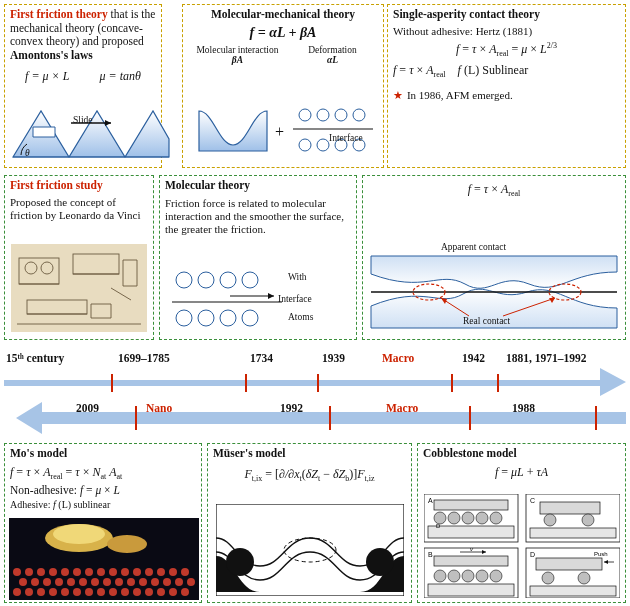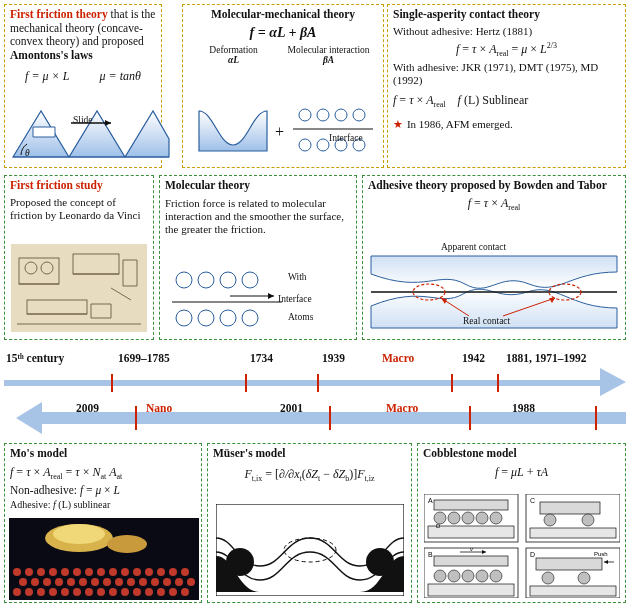--- a/index.html
+++ b/index.html
@@ -61,27 +61,27 @@
     </svg>
   </div>
   <div class="sm" style="position:absolute;left:68px;top:110px;">Slide</div>
   <div class="sm" style="position:absolute;left:20px;top:143px;font-style:italic;">θ</div>
 </div>
 
 <div class="box" style="left:182px;top:4px;width:202px;height:164px;">
   <div class="ttl ctr">Molecular-mechanical theory</div>
   <div class="eq" style="font-size:14px;font-weight:bold;">f = αL + βA</div>
   <div style="display:flex;justify-content:space-between;margin-top:4px;">
+    <div style="width:52%;text-align:center;">
+      <div class="sm">Molecular interaction</div>
+      <div class="sm" style="font-weight:bold;font-style:italic;">βA</div>
+    </div>
     <div style="width:48%;text-align:center;">
       <div class="sm">Deformation</div>
       <div class="sm" style="font-weight:bold;font-style:italic;">αL</div>
-    </div>
-    <div style="width:52%;text-align:center;">
-      <div class="sm">Molecular interaction</div>
-      <div class="sm" style="font-weight:bold;font-style:italic;">βA</div>
     </div>
   </div>
   <div style="position:absolute;left:12px;top:100px;">
     <svg width="76" height="50" viewBox="0 0 76 50">
       <defs>
         <linearGradient id="gB" x1="0" y1="0" x2="0" y2="1">
           <stop offset="0%" stop-color="#ffffff"></stop>
             <stop offset="100%" stop-color="#9fc0e8"></stop>
         </linearGradient>
       </defs>
@@ -104,21 +104,20 @@
   </div>
   <div class="sm" style="position:absolute;left:146px;top:128px;">Interface</div>
 </div>
 
 <div class="box" style="left:387px;top:4px;width:239px;height:164px;">
   <div class="ttl">Single-asperity contact theory</div>
   <div class="txt" style="margin-top:3px;">Without adhesive: Hertz (1881)</div>
   <div class="ctr" style="font-size:12px;margin:3px 0;">
     <i>f</i> = <i>τ</i> × <i>A</i><span class="sub">real</span> = <i>μ</i> × <i>L</i><span class="sup">2/3</span>
   </div>
-  <div class="txt">With adhesive: JKR (1971), DMT (1975), MD (1992)</div>
   <div style="font-size:12px;margin:5px 0;">
     <i>f</i> = <i>τ</i> × <i>A</i><span class="sub">real</span> &nbsp;&nbsp; <i>f</i> (L) Sublinear
   </div>
   <div style="margin-top:4px;">
     <span class="star">★</span>
     <span class="txt">In 1986, AFM emerged.</span>
   </div>
 </div>
 
 <div class="box green" style="left:4px;top:175px;width:150px;height:165px;">
@@ -162,21 +161,20 @@
       <circle cx="58" cy="50" r="8" fill="#fff" stroke="#2b5f9e"></circle>
       <circle cx="80" cy="50" r="8" fill="#fff" stroke="#2b5f9e"></circle>
     </svg>
   </div>
   <div class="sm" style="position:absolute;left:128px;top:96px;">With</div>
   <div class="sm" style="position:absolute;left:118px;top:118px;">Interface</div>
   <div class="sm" style="position:absolute;left:128px;top:136px;">Atoms</div>
 </div>
 
 <div class="box green" style="left:362px;top:175px;width:264px;height:165px;">
-  <div class="ttl">Adhesive theory proposed by Bowden and Tabor</div>
   <div class="ctr" style="font-size:12px;margin-top:3px;">
     <i>f</i> = <i>τ</i> × <i>A</i><span class="sub">real</span>
   </div>
   <div class="sm" style="position:absolute;left:78px;top:66px;">Apparent contact</div>
   <div style="position:absolute;left:6px;top:78px;">
     <svg width="250" height="76" viewBox="0 0 250 76">
       <defs>
         <linearGradient id="gC" x1="0" y1="0" x2="0" y2="1">
           <stop offset="0%" stop-color="#cfe0f4"></stop>
             <stop offset="100%" stop-color="#ffffff"></stop>
@@ -226,21 +224,21 @@
     <g stroke="#cc2200" stroke-width="2">
       <line x1="136" y1="6" x2="136" y2="30"></line>
       <line x1="330" y1="6" x2="330" y2="30"></line>
       <line x1="470" y1="6" x2="470" y2="30"></line>
       <line x1="596" y1="6" x2="596" y2="30"></line>
     </g>
   </svg>
 </div>
 <div class="tl-label" style="left:76px;top:402px;">2009</div>
 <div class="tl-label tl-red" style="left:146px;top:402px;">Nano</div>
-<div class="tl-label" style="left:280px;top:402px;">2001</div>
+<div class="tl-label" style="left:280px;top:402px;">1992</div>
 <div class="tl-label tl-red" style="left:386px;top:402px;">Macro</div>
 <div class="tl-label" style="left:512px;top:402px;">1988</div>
 
 <div class="box green" style="left:4px;top:443px;width:198px;height:160px;">
   <div class="ttl">Mo's model</div>
   <div style="font-size:12px;margin-top:4px;">
     <i>f</i> = <i>τ</i> × <i>A</i><span class="sub">real</span> = <i>τ</i> × <i>N</i><span class="sub">at</span> <i>A</i><span class="sub">at</span>
   </div>
   <div style="font-size:11.5px;margin-top:3px;">
     Non-adhesive: <i>f</i> = <i>μ</i> × <i>L</i>

